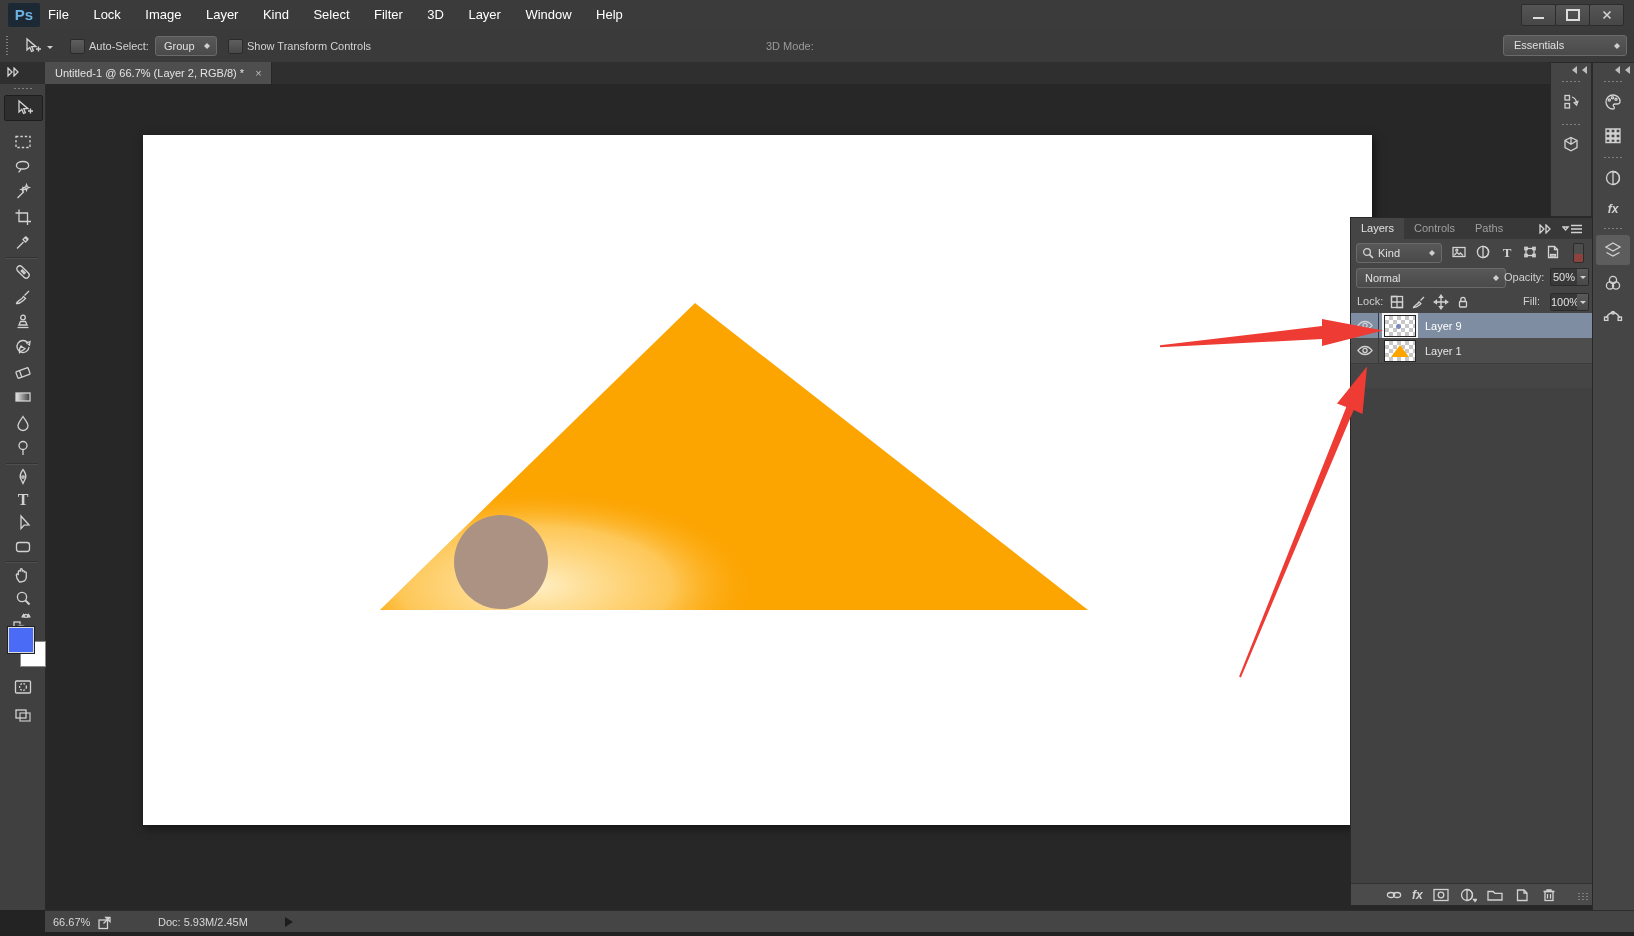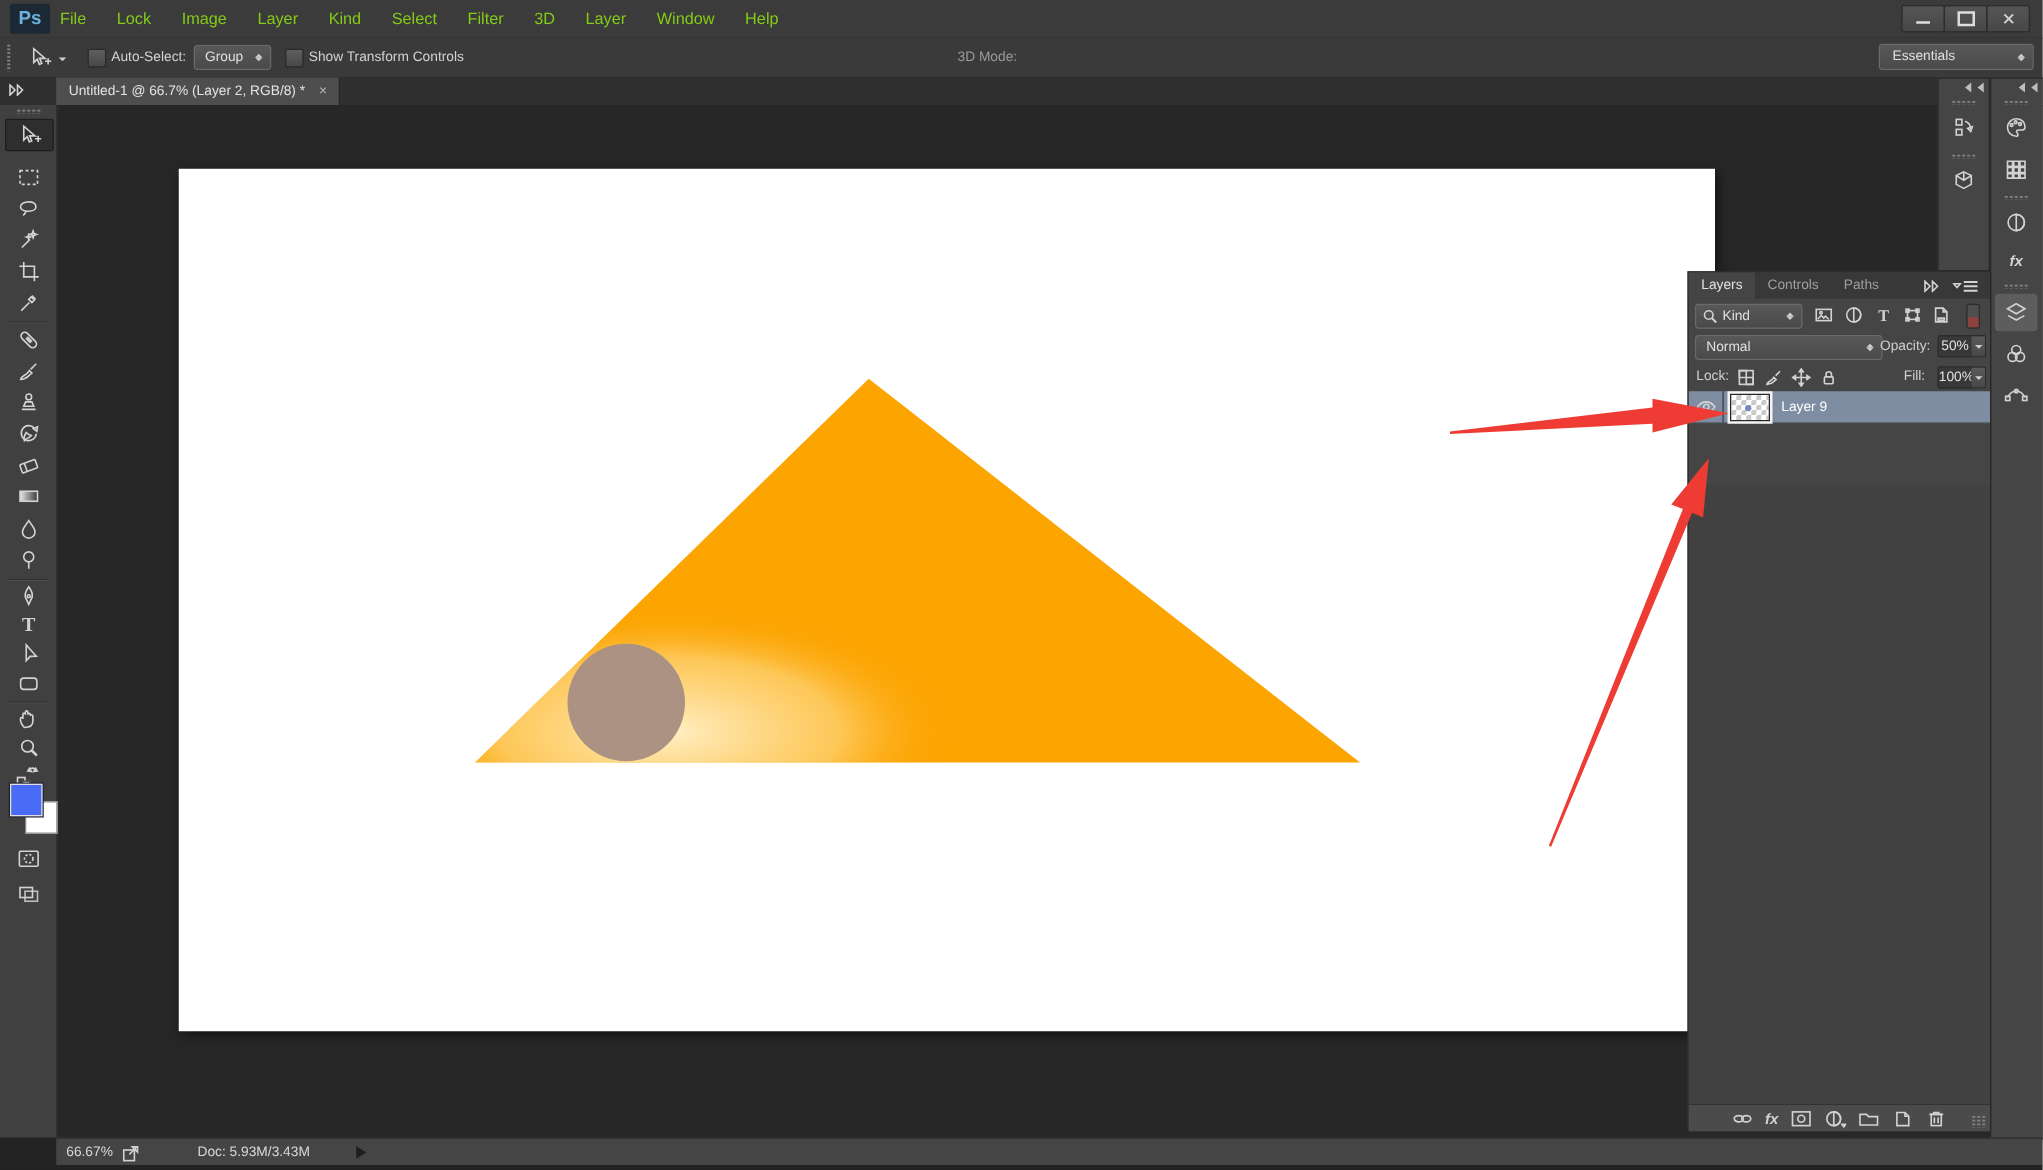--- a/index.html
+++ b/index.html
@@ -7,21 +7,21 @@
        font-family:"Liberation Sans","DejaVu Sans",sans-serif;color:#d6d6d6;
        -webkit-font-smoothing:antialiased}
   .abs{position:absolute}
   svg.ic{display:block}
   svg.ic *{stroke:#d2d2d2;stroke-width:1.3;fill:none}
   svg.dim *{stroke:#9a9a9a}
   
   #menubar{left:0;top:0;width:1634px;height:30px;background:#3b3b3b;border-bottom:1px solid #262626}
   #pslogo{left:8px;top:3px;width:32px;height:24px;background:#1c2935;color:#6db3e2;font-weight:bold;
           font-size:15px;text-align:center;line-height:24px;border-radius:2px}
-  .menuitem{display:inline-block;padding:0 10px;font-size:13px;line-height:30px;color:#84cc16}
+  .menuitem{display:inline-block;padding:0 10px;font-size:13px;line-height:30px;color:#ffffff}
   #menuitems{left:38px;top:0;height:30px}
   .winbtn{top:4px;height:20px;width:33px;background:linear-gradient(#555,#474747);
           border:1px solid #2c2c2c;border-radius:2px;text-align:center}
   
   #optionsbar{left:0;top:30px;width:1634px;height:32px;background:#3a3a3a;border-bottom:1px solid #252525}
   .vsep{top:36px;width:1px;height:20px;background:#2d2d2d;border-right:1px solid #4a4a4a}
   .checkbox{width:13px;height:13px;background:linear-gradient(#5e5e5e,#484848);
             border:1px solid #2b2b2b;border-radius:2px}
   .optlabel{font-size:11px;color:#d2d2d2;line-height:32px}
   .dropdown{background:linear-gradient(#585858,#4a4a4a);border:1px solid #6a6a6a;border-radius:3px;
@@ -817,20 +817,31 @@
     <div class="eyecell">
         <svg class="ic" width="16" height="11">
           <use href="#i-eye"></use>
         </svg>
       </div>
     <div class="thumb checker framed">
       <div class="abs" style="left:11px;top:8px;width:5px;height:5px;border-radius:50%;background:#7d88c0"></div>
     </div>
     <span class="lname" style="color:#fff">Layer 9</span>
   </div>
+  <div class="abs lrow" style="top:120px">
+    <div class="eyecell">
+        <svg class="ic" width="16" height="11">
+          <use href="#i-eye"></use>
+        </svg>
+      </div>
+    <div class="thumb checker">
+      <div class="abs" style="left:6px;top:4px;width:0;height:0;border-left:9px solid transparent;border-right:9px solid transparent;border-bottom:12px solid #fca400"></div>
+    </div>
+    <span class="lname">Layer 1</span>
+  </div>
   <div class="abs" style="left:0;top:170px;width:241px;height:495px;background:#414141"></div>
 
   <div class="abs" id="lp-footer">
     <span class="fticon">
         <svg class="ic" width="18" height="16">
           <use href="#i-ft-link"></use>
         </svg>
       </span>
     <span class="fticon" style="font-size:12px;font-style:italic;font-weight:bold;color:#d2d2d2">fx</span>
     <span class="fticon">
@@ -862,21 +873,21 @@
   </div>
 </div>
 
 <div class="abs" id="statusbar">
   <span class="abs statustxt" style="left:8px">66.67%</span>
   <span class="abs" style="left:52px;top:4px">
     <svg class="ic" width="18" height="16">
         <use href="#i-export"></use>
       </svg>
   </span>
-  <span class="abs statustxt" style="left:113px">Doc: 5.93M/3.43M</span>
+  <span class="abs statustxt" style="left:113px">Doc: 5.93M/2.45M</span>
   <span class="abs flyout" style="left:240px;top:6px"></span>
 </div>
 <div class="abs" id="statusbot"></div>
 
 <svg class="abs" id="annotations">
   <polygon fill="#ee3b33" points="1160,345.2 1322,326 1322,319 1383,330.5 1322,346 1322,339 1160,347.2"></polygon>
   <polygon fill="#ee3b33" points="1239.1,676.6 1346.3,407.1 1337,403.6 1367,366.5 1362.5,414 1353.7,410.1 1240.9,677.4"></polygon>
 </svg>
 
 </body></html>

